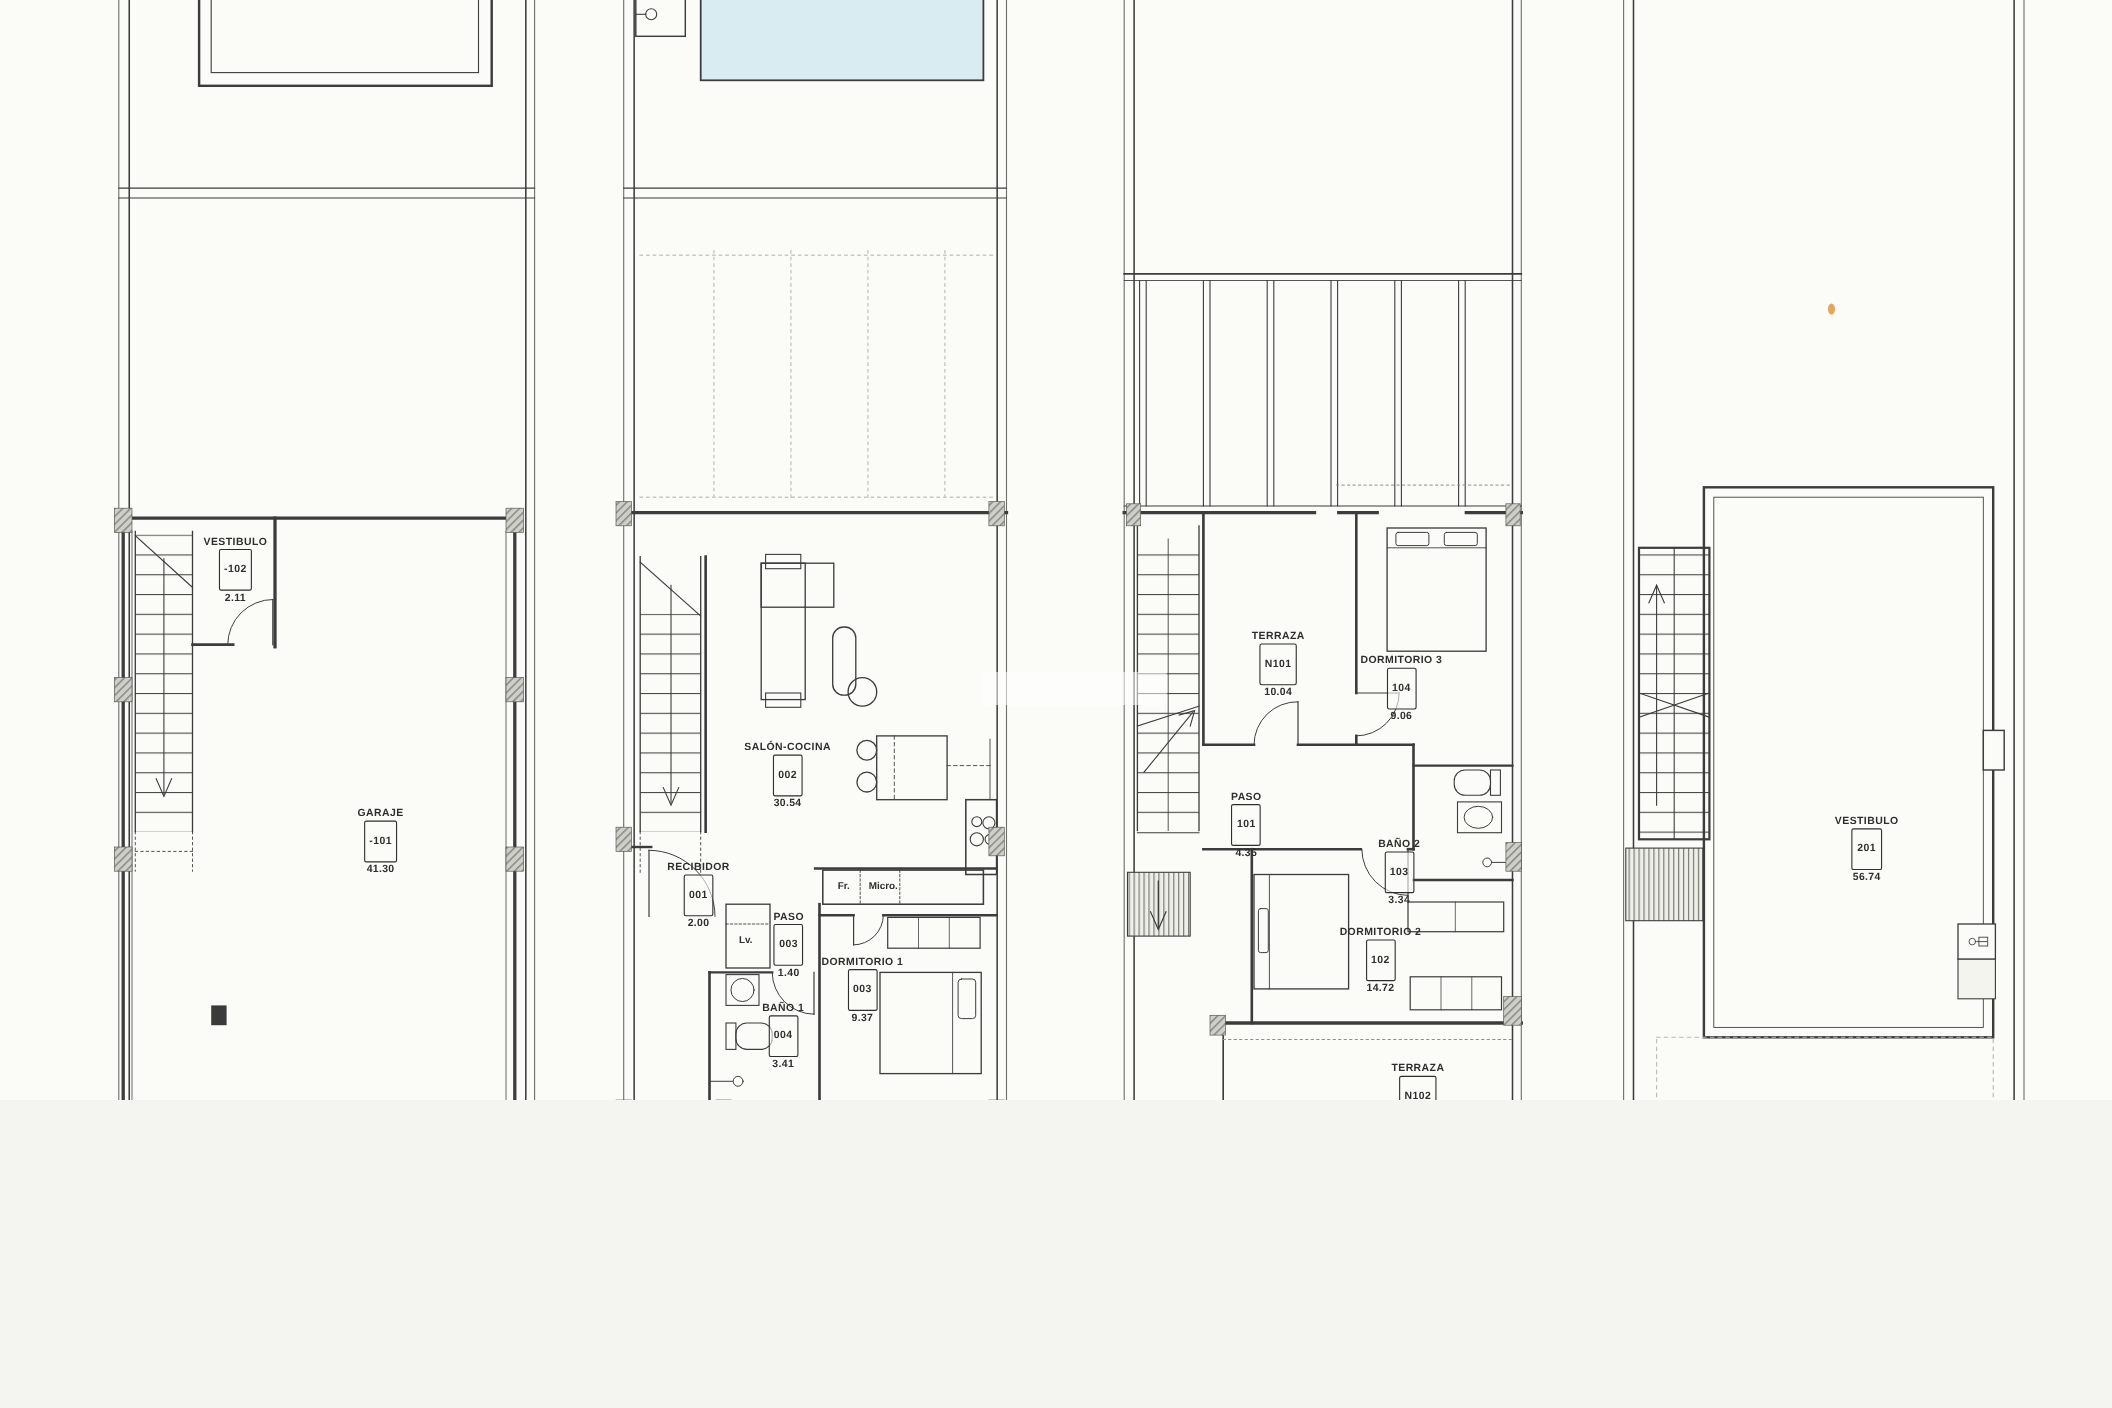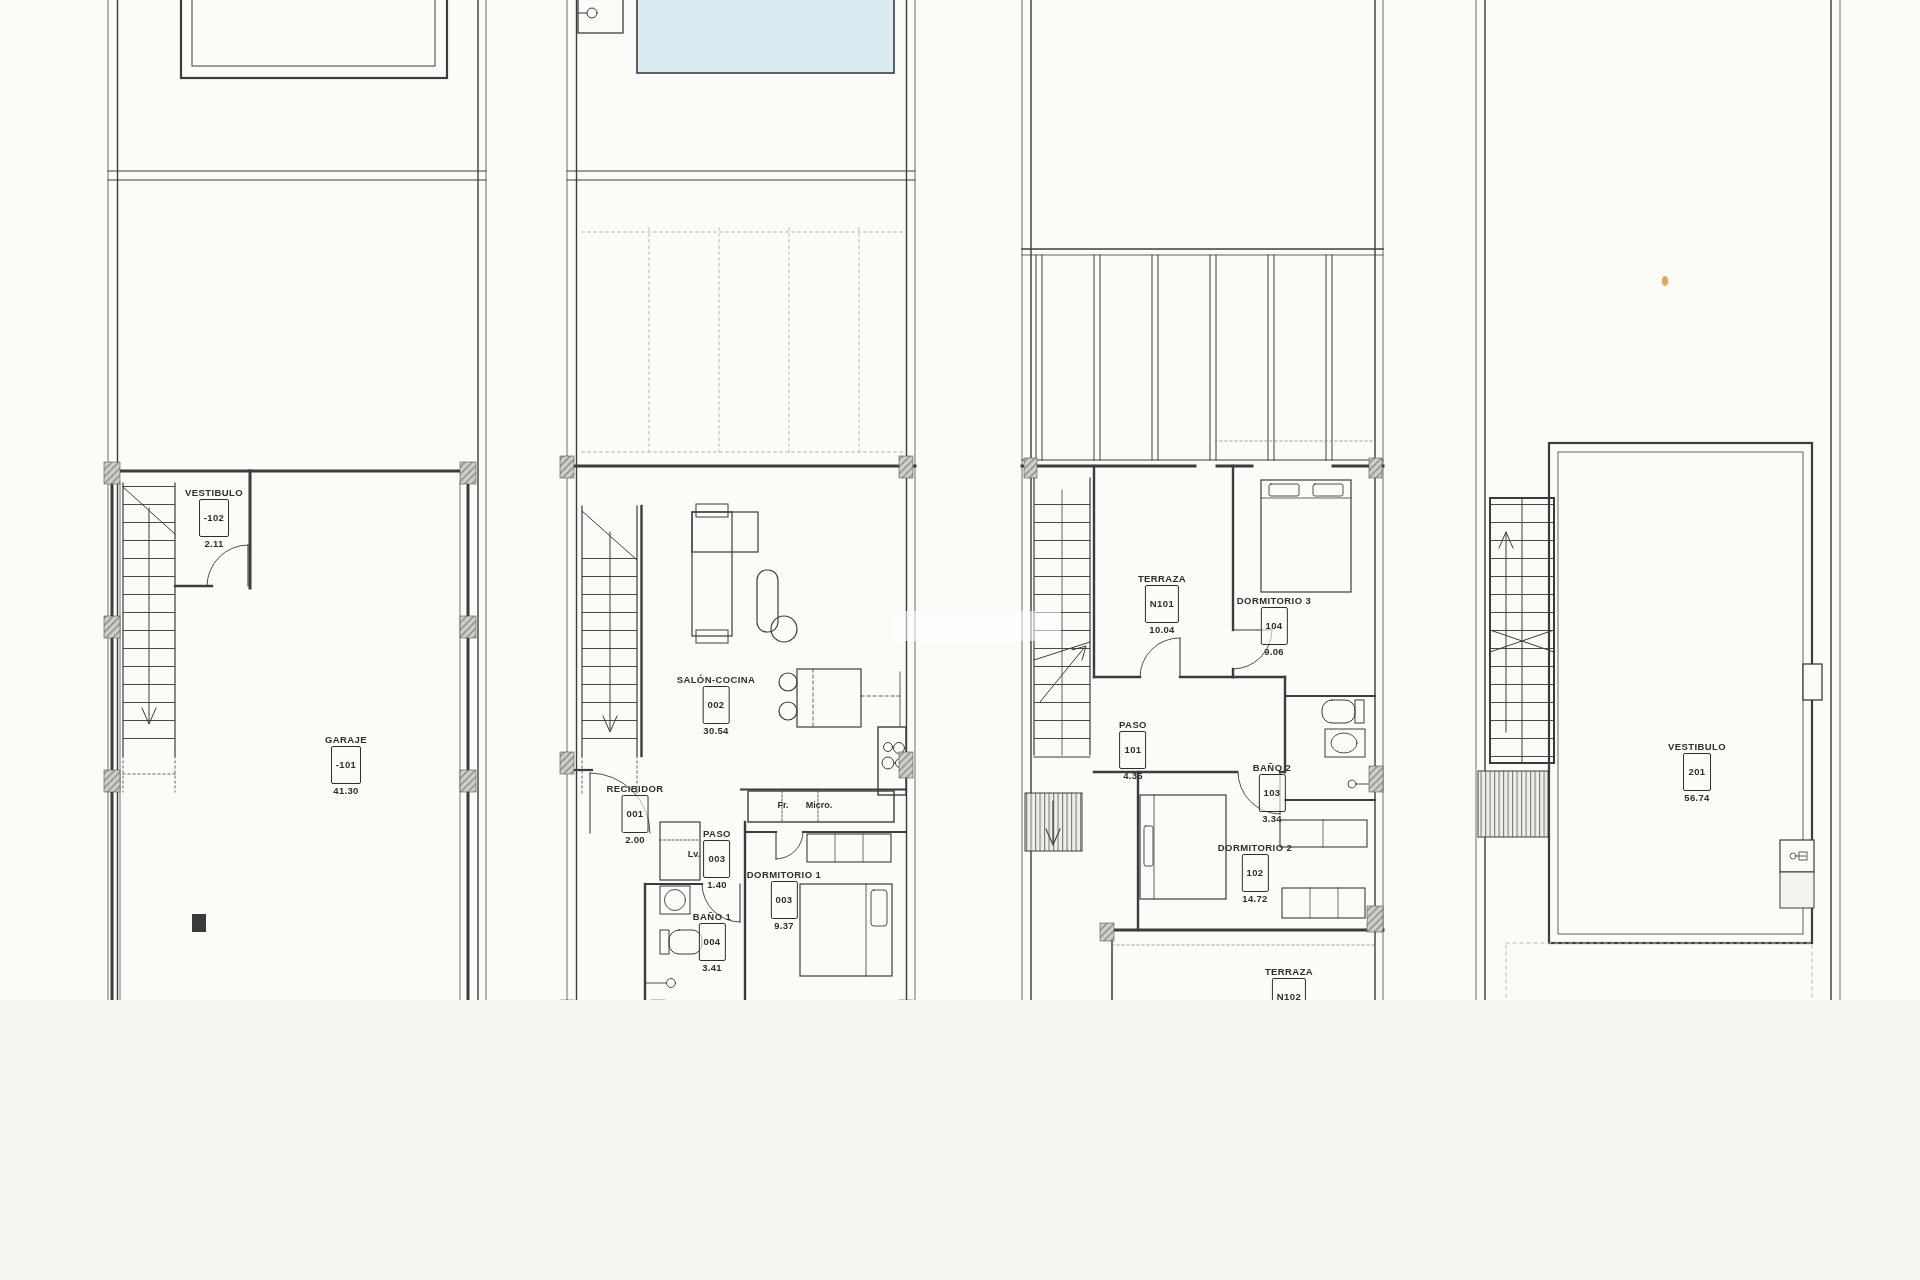--- a/index.html
+++ b/index.html
@@ -6,21 +6,21 @@
   #sheet{position:relative;width:1920px;height:1000px;background:#fbfbf8;overflow:hidden;
          font-family:"Liberation Sans",sans-serif;}
   #drawing{position:absolute;left:0;top:0;}
   .room-label{position:absolute;transform:translateX(-50%);text-align:center;
               font:bold 9.5px/1.2 "Liberation Sans",sans-serif;color:#2e2e2c;
               letter-spacing:.4px;white-space:nowrap;}
   .rl-code{display:inline-block;border:1.2px solid #2e2e2c;border-radius:2px;
            padding:12px 4px;margin:1px 0;background:rgba(251,251,248,.6);}
   .rl-area{letter-spacing:.3px;}
   .small-label{position:absolute;transform:translateX(-50%);
-               font:bold 9px/1 "Liberation Sans",sans-serif;color:#2e2e2c;margin-left:16px;}
+               font:bold 9px/1 "Liberation Sans",sans-serif;color:#2e2e2c;}
   .watermark{position:absolute;left:893px;top:611px;width:168px;height:30px;
              background:rgba(255,255,255,.55);border-radius:3px;}
 </style>
 </head>
 <body>
 
 <div id="sheet">
 
 <svg id="drawing" width="1920" height="1280" viewBox="0 0 1920 1280">
   <defs>

